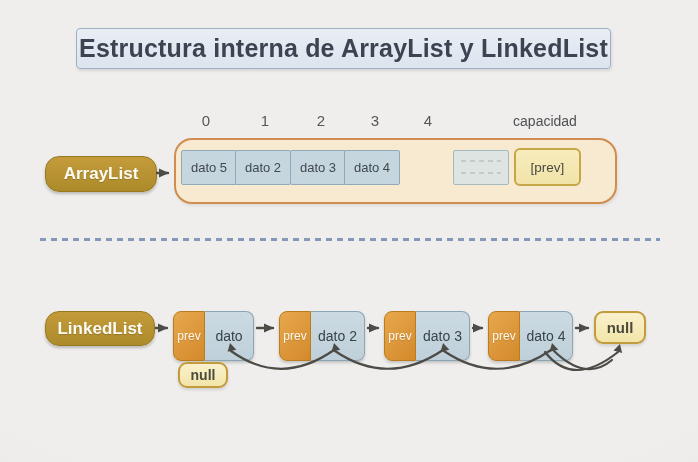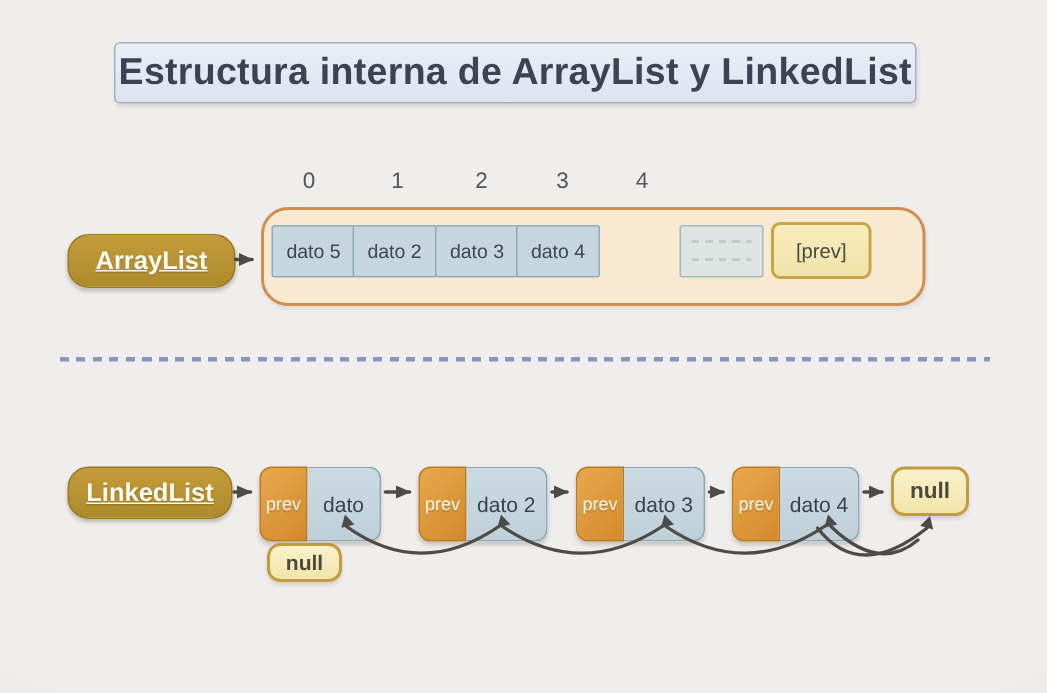--- a/index.html
+++ b/index.html
@@ -17,21 +17,21 @@
     display:flex;align-items:center;justify-content:center;
     font-size:25px;font-weight:bold;color:#3b4450;letter-spacing:.2px;
   }
   
   .gold-label{
     position:absolute;height:34px;
     background:linear-gradient(#c49b3b,#ac8a2a);
     border:1.5px solid #97791f;border-radius:14px;
     box-shadow:0 2px 3px rgba(0,0,0,.22);
     display:flex;align-items:center;justify-content:center;
-    color:#fdfcf3;font-weight:bold;font-size:17px;text-shadow:0 1px 1px rgba(0,0,0,.18);text-decoration:underline;
+    color:#fdfcf3;font-weight:bold;font-size:17px;text-shadow:0 1px 1px rgba(0,0,0,.18);
   }
   #arraylist-label{left:45px;top:156px;width:110px;}
   #linkedlist-label{left:45px;top:311px;width:108px;height:33px;}
   
   .array-container{
     position:absolute;left:174px;top:138px;width:439px;height:62px;
     background:#f8e9d1;border:2.5px solid #cf8e50;border-radius:18px;
     box-shadow:1px 2px 3px rgba(0,0,0,.08);
   }
   .array-cell{
@@ -112,20 +112,21 @@
 
   <div class="title-box">Estructura interna de ArrayList y LinkedList</div>
 
   <div class="gold-label" id="arraylist-label">ArrayList</div>
 
   <span class="index-label" style="left:194px">0</span>
   <span class="index-label" style="left:253px">1</span>
   <span class="index-label" style="left:309px">2</span>
   <span class="index-label" style="left:363px">3</span>
   <span class="index-label" style="left:416px">4</span>
+  <span class="capacity-label">capacidad</span>
 
   <div class="tick" style="left:205px"></div>
   <div class="tick" style="left:264px"></div>
   <div class="tick" style="left:320px"></div>
   <div class="tick" style="left:374px"></div>
   <div class="tick" style="left:427px"></div>
   <div class="tick" style="left:547px"></div>
 
   <div class="array-container">
     <div class="array-cell" style="left:5px">dato 5</div>

